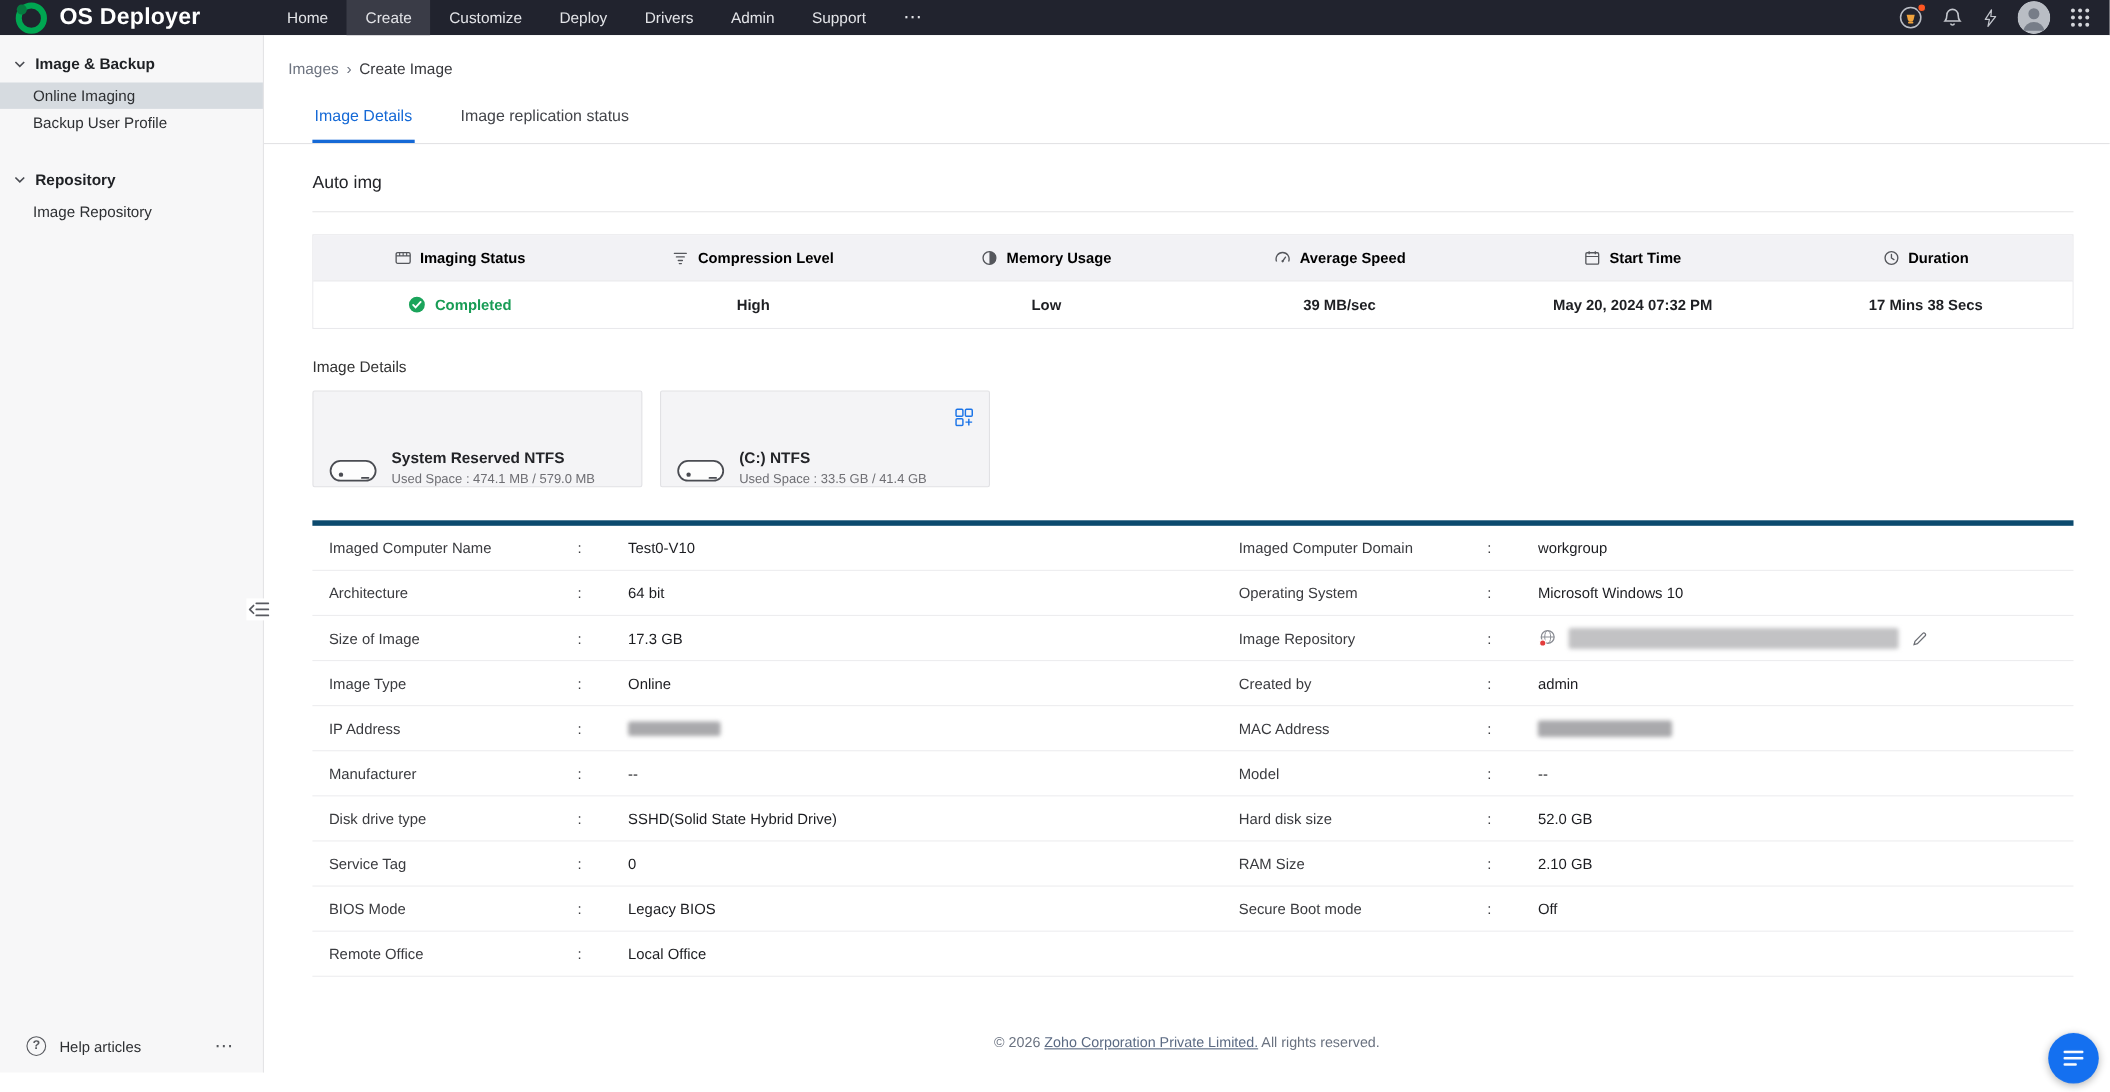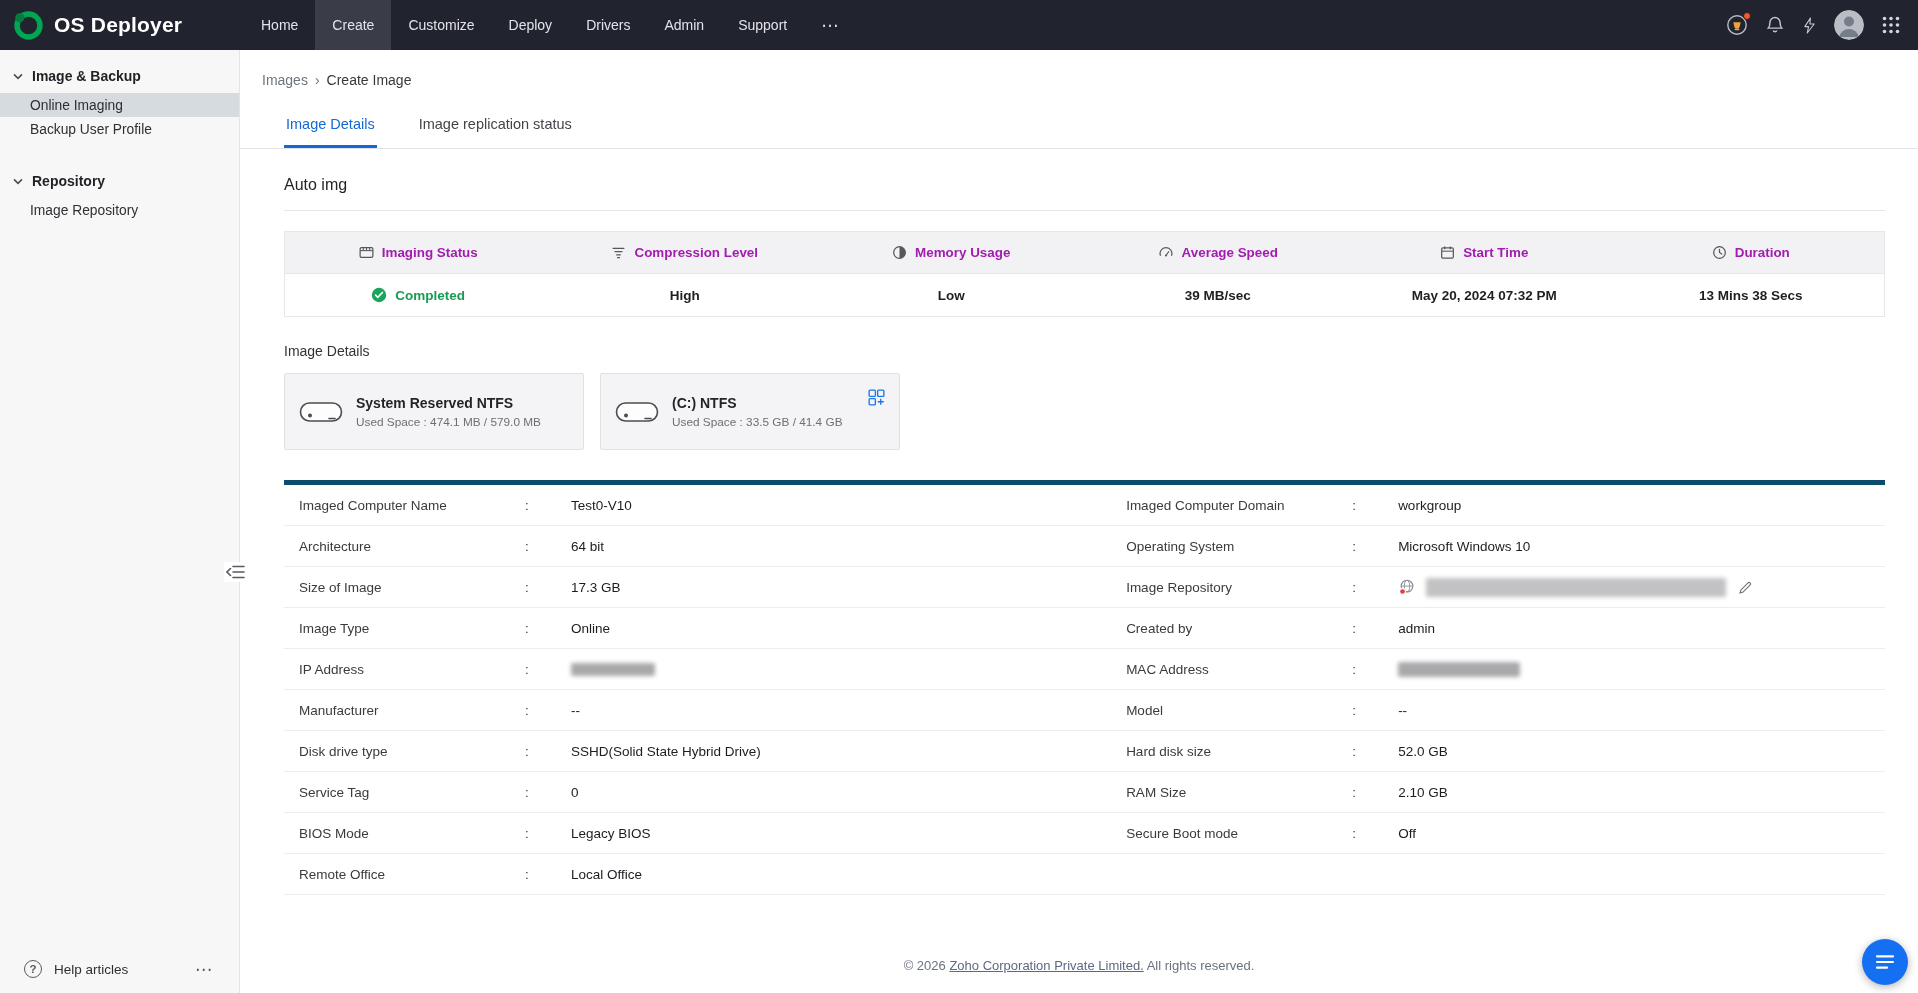--- a/index.html
+++ b/index.html
@@ -1,20 +1,20 @@
 <!DOCTYPE html>
 <html><head>
 <meta charset="utf-8">
 <style>
   html,body{margin:0;padding:0;width:1918px;height:993px;overflow:hidden;
     font-family:"Liberation Sans","DejaVu Sans",sans-serif;background:#fff;}
   *{box-sizing:border-box;}
 
   
-  .topbar{height:50px;background:#21232e;display:flex;align-items:center;padding:0 17px 0 12px;}
+  .topbar{height:32px;background:#21232e;display:flex;align-items:center;padding:0 17px 0 12px;}
   .brand{display:flex;align-items:center;gap:9px;width:232px;}
   .brand-name{color:#fff;font-size:21px;font-weight:700;letter-spacing:.2px;white-space:nowrap;}
   .nav{display:flex;height:50px;}
   .nav-item{display:flex;align-items:center;padding:0 17px;color:#e3e4e8;font-size:14px;cursor:pointer;white-space:nowrap;}
   .nav-item.active{background:#3a3c47;}
   .nav-item.more{font-size:17px;letter-spacing:1px;}
   .top-right{margin-left:auto;display:flex;align-items:center;gap:17px;}
   .tr-icon{position:relative;display:flex;align-items:center;justify-content:center;cursor:pointer;}
   .badge{position:absolute;top:-2px;right:-3px;width:8px;height:8px;border-radius:50%;
     background:#ff5722;border:1.5px solid #21232e;}
@@ -54,28 +54,28 @@
 
   .content{padding:0 33px 0 44px;}
   .image-name{margin-top:27px;font-size:16px;font-weight:500;color:#232428;
     padding-bottom:16px;border-bottom:1px solid #e6e6e8;}
 
   .status-table{margin-top:20px;border:1px solid #e7e7ea;}
   .srow{display:flex;}
   .srow.head{background:#f2f2f5;height:42px;border-bottom:1px solid #e7e7ea;}
   .srow.vals{height:42px;background:#fff;}
   .scol{flex:1;display:flex;align-items:center;justify-content:center;gap:8px;}
-  .head .scol{color:#a21caf;font-weight:600;font-size:13.4px;}
+  .head .scol{color:#000000;font-weight:600;font-size:13.4px;}
   .vals .scol{color:#1e1f23;font-weight:700;font-size:13.5px;}
   .completed{color:#189c55;}
 
   .section-heading{margin-top:26px;font-size:14px;color:#333;}
   .cards{display:flex;gap:16px;margin-top:14px;}
-  .pcard{position:relative;width:300px;height:77px;background:#f4f4f6;border:1px solid #e1e1e4;
-    border-radius:2px;display:flex;align-items:center;padding:0 14px;gap:13px;cursor:default;}
+  .pcard{position:relative;width:300px;height:88px;background:#f4f4f6;border:1px solid #e1e1e4;
+    border-radius:2px;display:flex;align-items:flex-end;padding:0 14px;gap:13px;cursor:default;}
   .pname{font-size:14px;font-weight:700;color:#232428;}
   .pused{font-size:11.8px;color:#6e6e73;margin-top:4px;}
   .partition-view{position:absolute;top:15px;right:14px;cursor:pointer;display:flex;}
 
   .details{margin-top:30px;border-top:5px solid #0c4a6e;}
   .drow{display:flex;align-items:center;min-height:41px;border-bottom:1px solid #ededef;font-size:13.5px;}
   .dcell{display:flex;align-items:center;width:52.6%;padding-left:15px;}
   .dcell.right{width:47.4%;padding-left:0;}
   .dkey{width:226px;color:#3a3b3f;flex:none;}
   .dcolon{width:46px;color:#3a3b3f;flex:none;}
@@ -280,21 +280,21 @@
                   <circle cx="8" cy="8" r="7.2" fill="#1ba45b"></circle>
                   <path d="M4.6 8.2l2.2 2.2 4.6-4.9" fill="none" stroke="#fff" stroke-width="1.7" stroke-linecap="round"></path>
                 </svg>
             </span>
             <span class="completed">Completed</span>
           </div>
           <div class="scol">High</div>
           <div class="scol">Low</div>
           <div class="scol">39 MB/sec</div>
           <div class="scol">May 20, 2024 07:32 PM</div>
-          <div class="scol">13 Mins 38 Secs</div>
+          <div class="scol">17 Mins 38 Secs</div>
         </div>
       </div>
 
       <div class="section-heading">Image Details</div>
 
       <div class="cards">
         <div class="pcard">
           <span style="display:flex;">
             <svg width="44" height="28" viewBox="0 0 44 28">
                 <rect x="1.5" y="5" width="41" height="18" rx="9" fill="#fdfdfd" stroke="#4a4c52" stroke-width="1.6"></rect>

